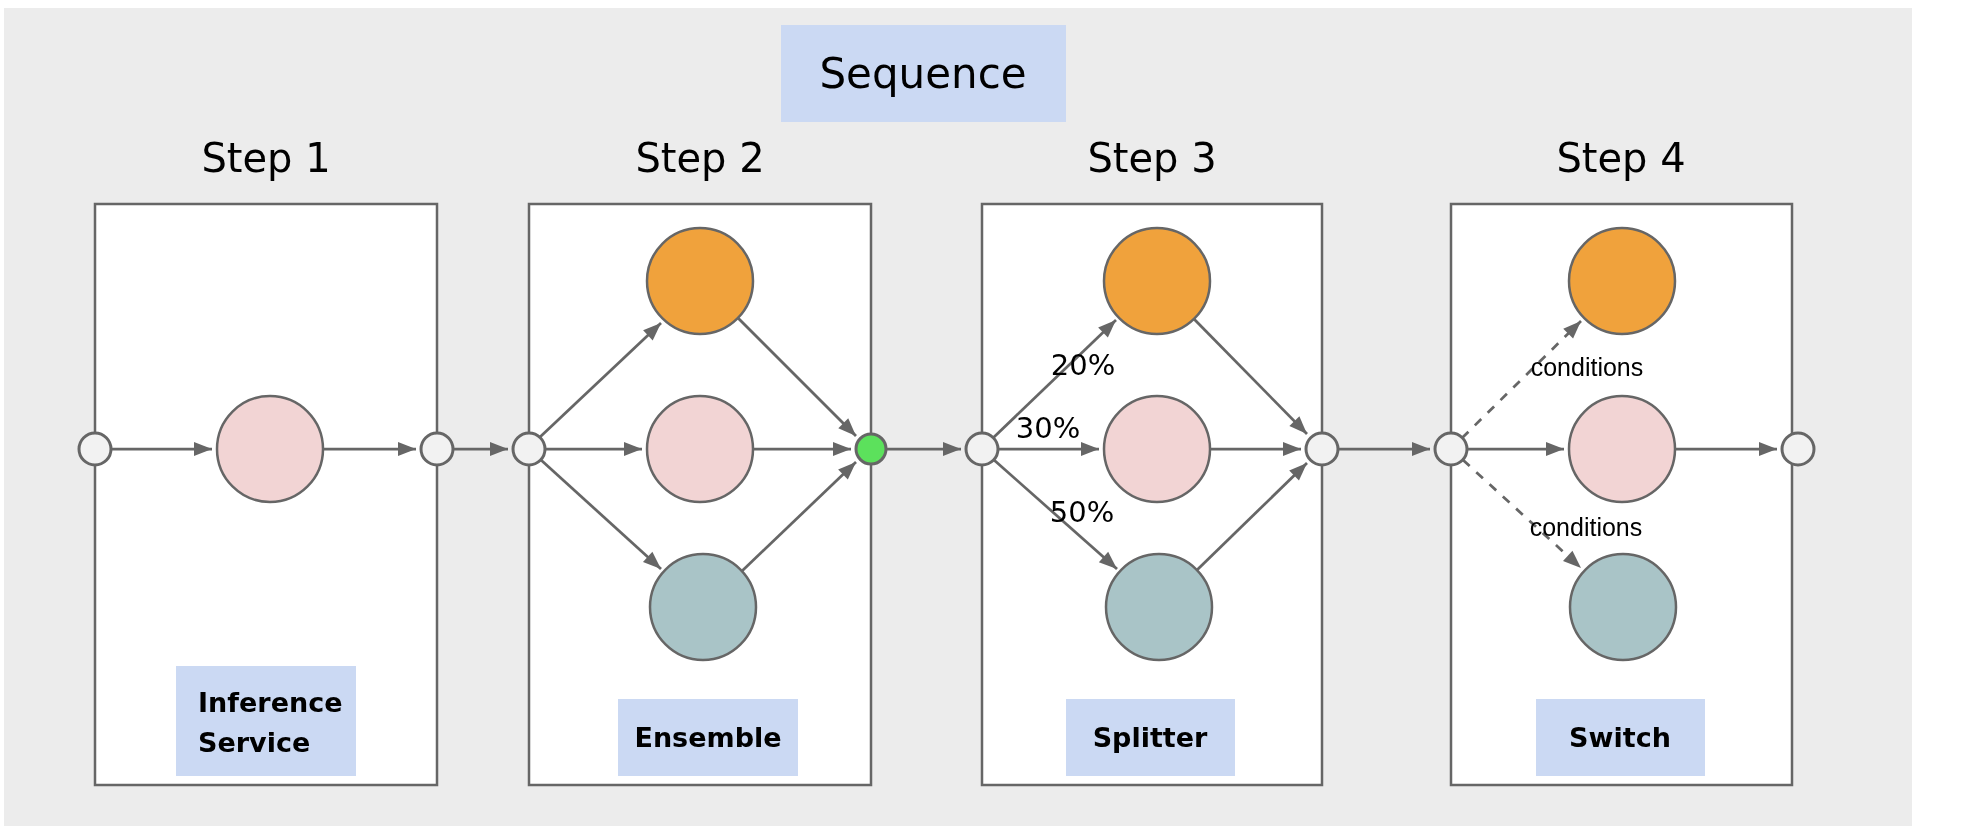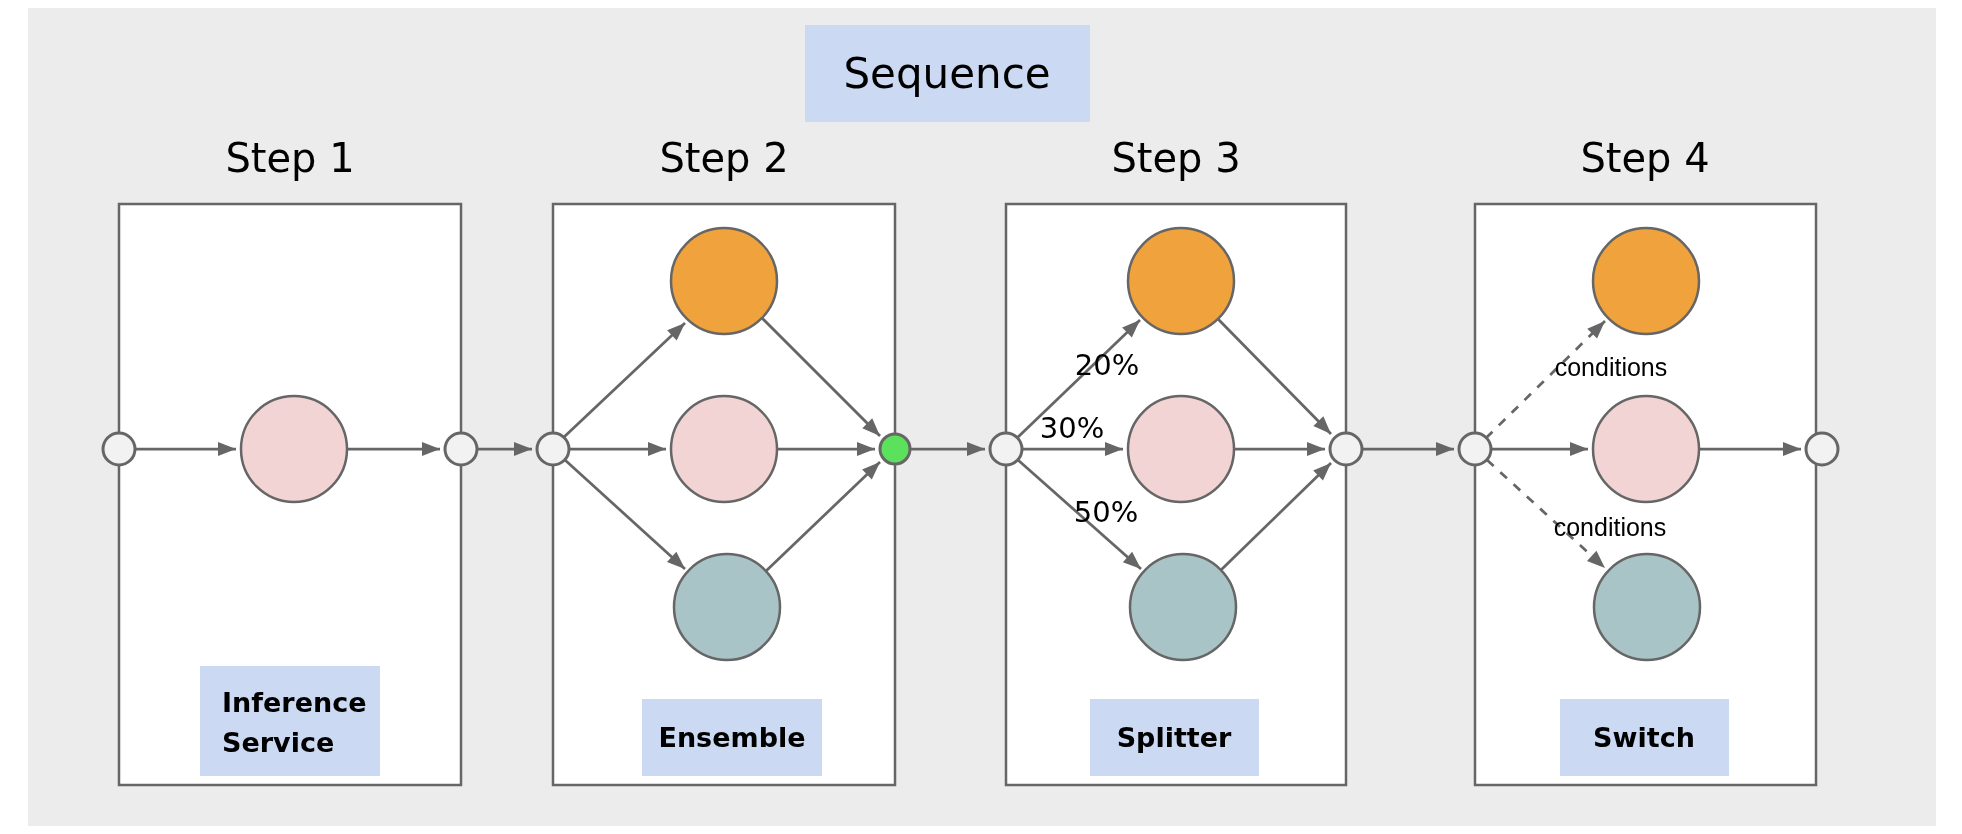--- a/index.html
+++ b/index.html
@@ -1,17 +1,17 @@
 <!DOCTYPE html>
 <html style="--canvas-bg: #ECECEC; --container-fill: #FFFFFF; --label-bg: #CBD9F3; --node-orange: #F0A23C; --node-pink: #F2D4D4; --node-teal: #A9C4C7; --node-green: #5CE15C; --connector-node-fill: #F2F2F2; --stroke-color: #666666; --text-color: #000000;"><head>
 <meta charset="utf-8">
 <style>
   html,body{margin:0;padding:0;background:#ffffff;}
   .stage{position:relative;width:1912px;height:834px;background:#ffffff;overflow:hidden;
-         font-family:"DejaVu Sans",sans-serif;margin-left:24px;}
+         font-family:"DejaVu Sans",sans-serif;}
   svg{display:block;}
   .canvas-bg{fill:var(--canvas-bg,#ECECEC);}
   .step-box{fill:var(--container-fill,#FFFFFF);stroke:var(--stroke-color,#666666);stroke-width:2.5;}
   .blue-label{fill:var(--label-bg,#CBD9F3);}
   .edge{stroke:var(--stroke-color,#666666);stroke-width:2.75;fill:none;}
   .edge.dashed{stroke-dasharray:9 9;}
   .conn-node{fill:var(--connector-node-fill,#F2F2F2);stroke:var(--stroke-color,#666666);stroke-width:3;}
   .green-node{fill:var(--node-green,#5CE15C);stroke:var(--stroke-color,#666666);stroke-width:3;}
   .model-orange{fill:var(--node-orange,#F0A23C);stroke:var(--stroke-color,#666666);stroke-width:2.5;}
   .model-pink{fill:var(--node-pink,#F2D4D4);stroke:var(--stroke-color,#666666);stroke-width:2.5;}

